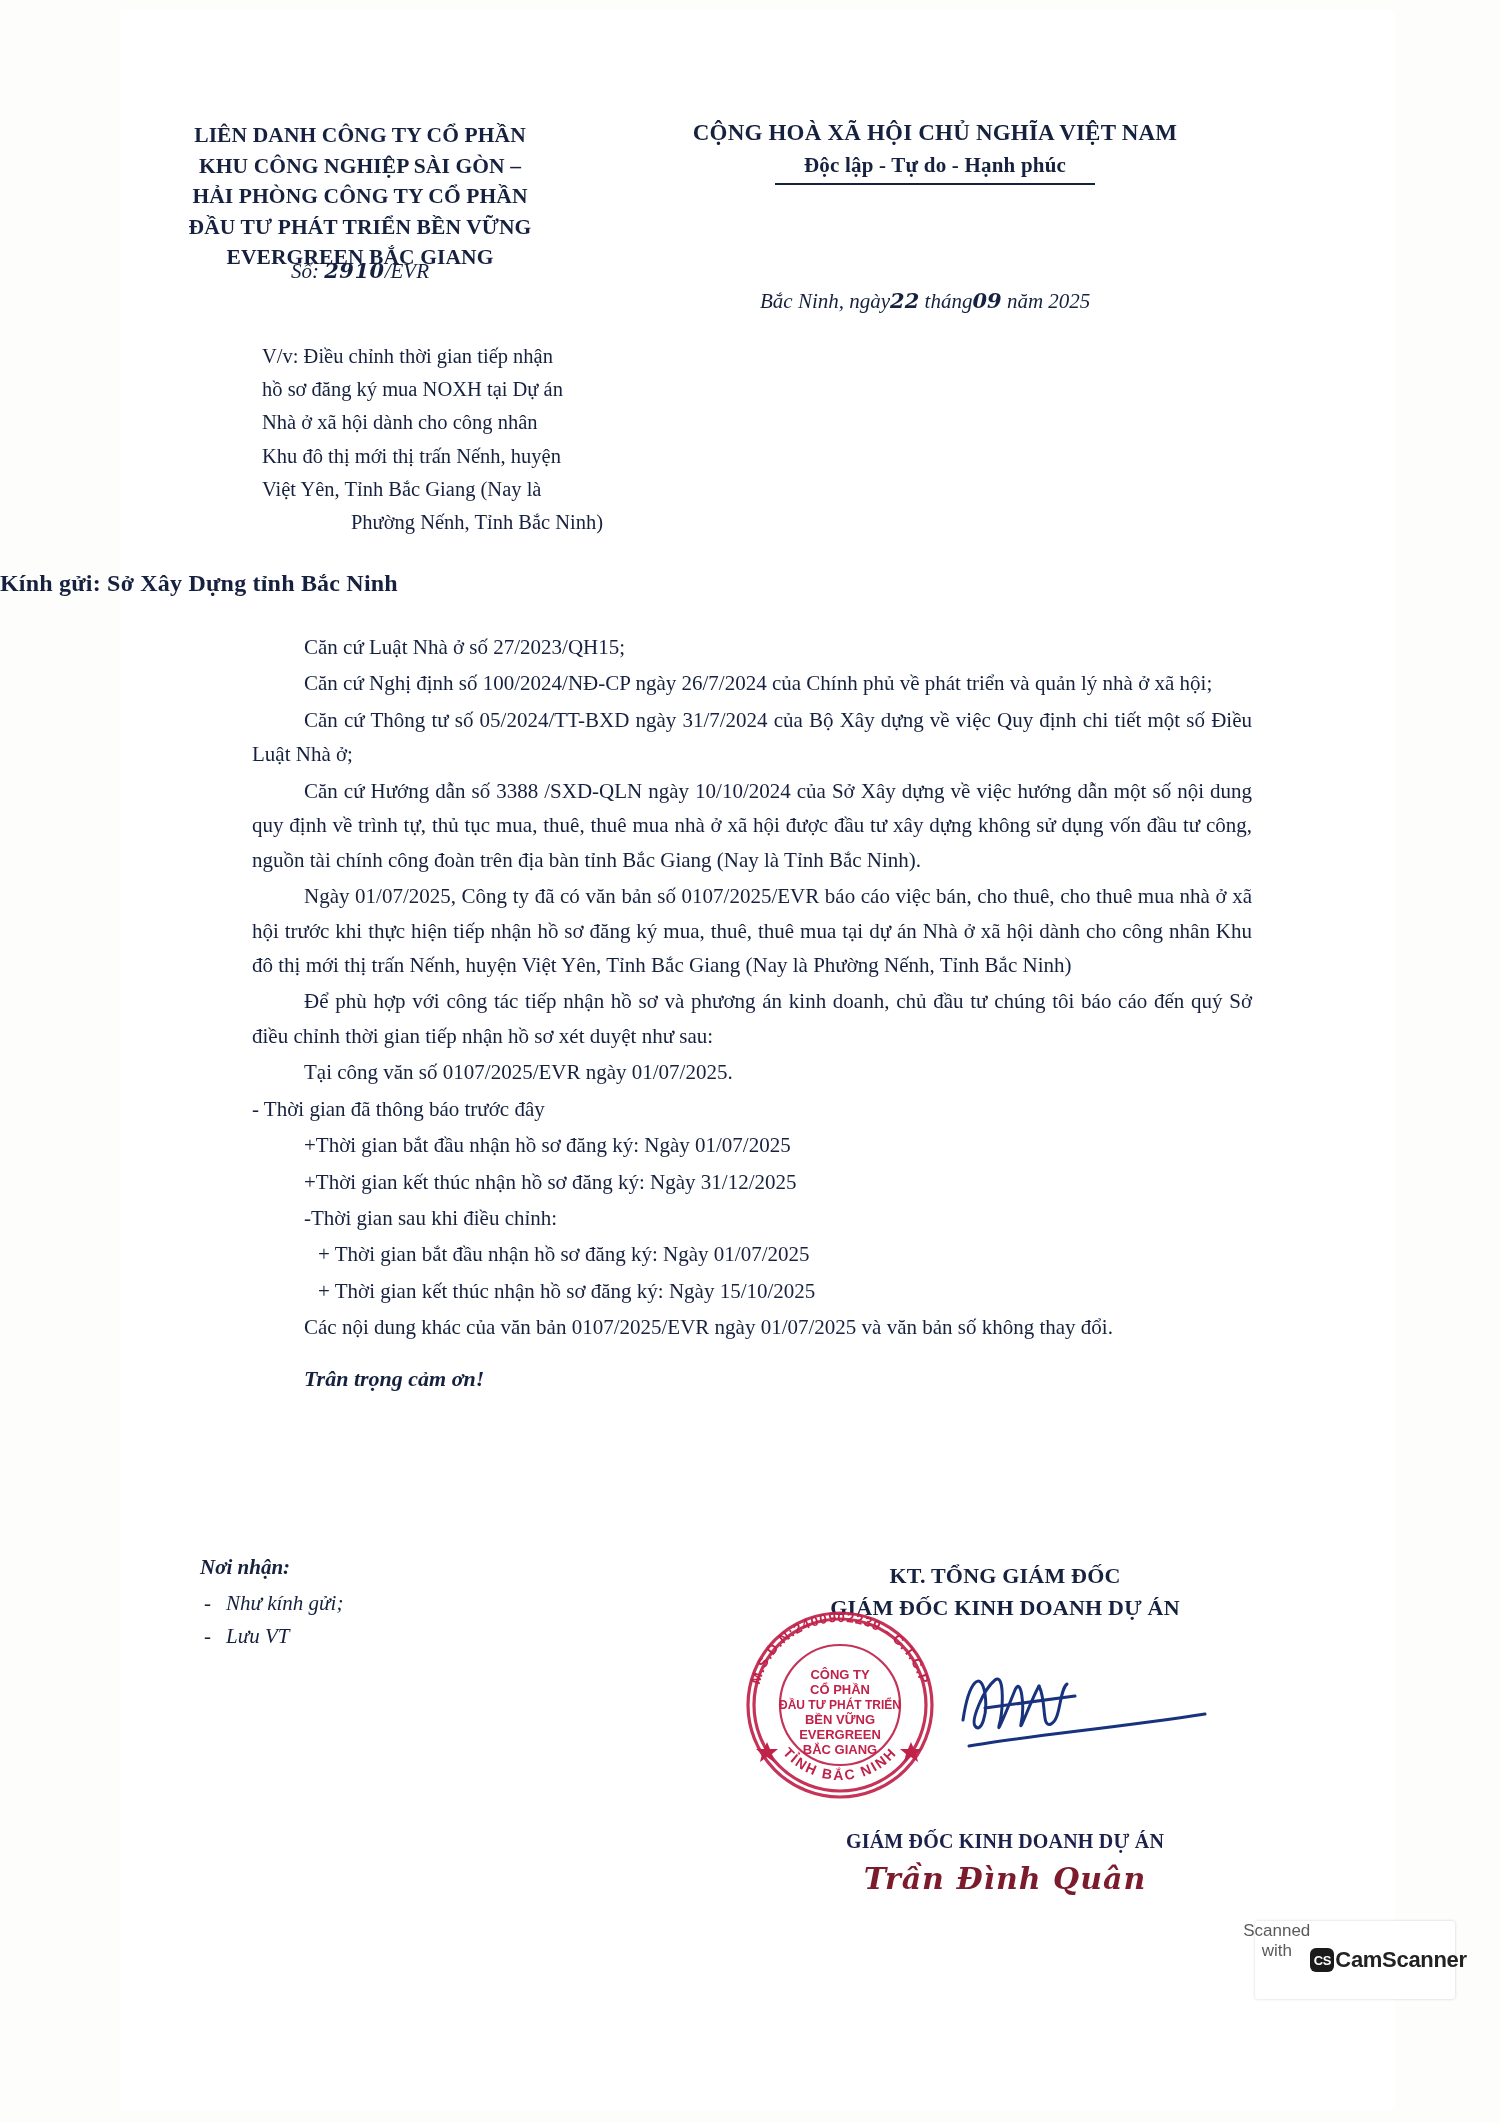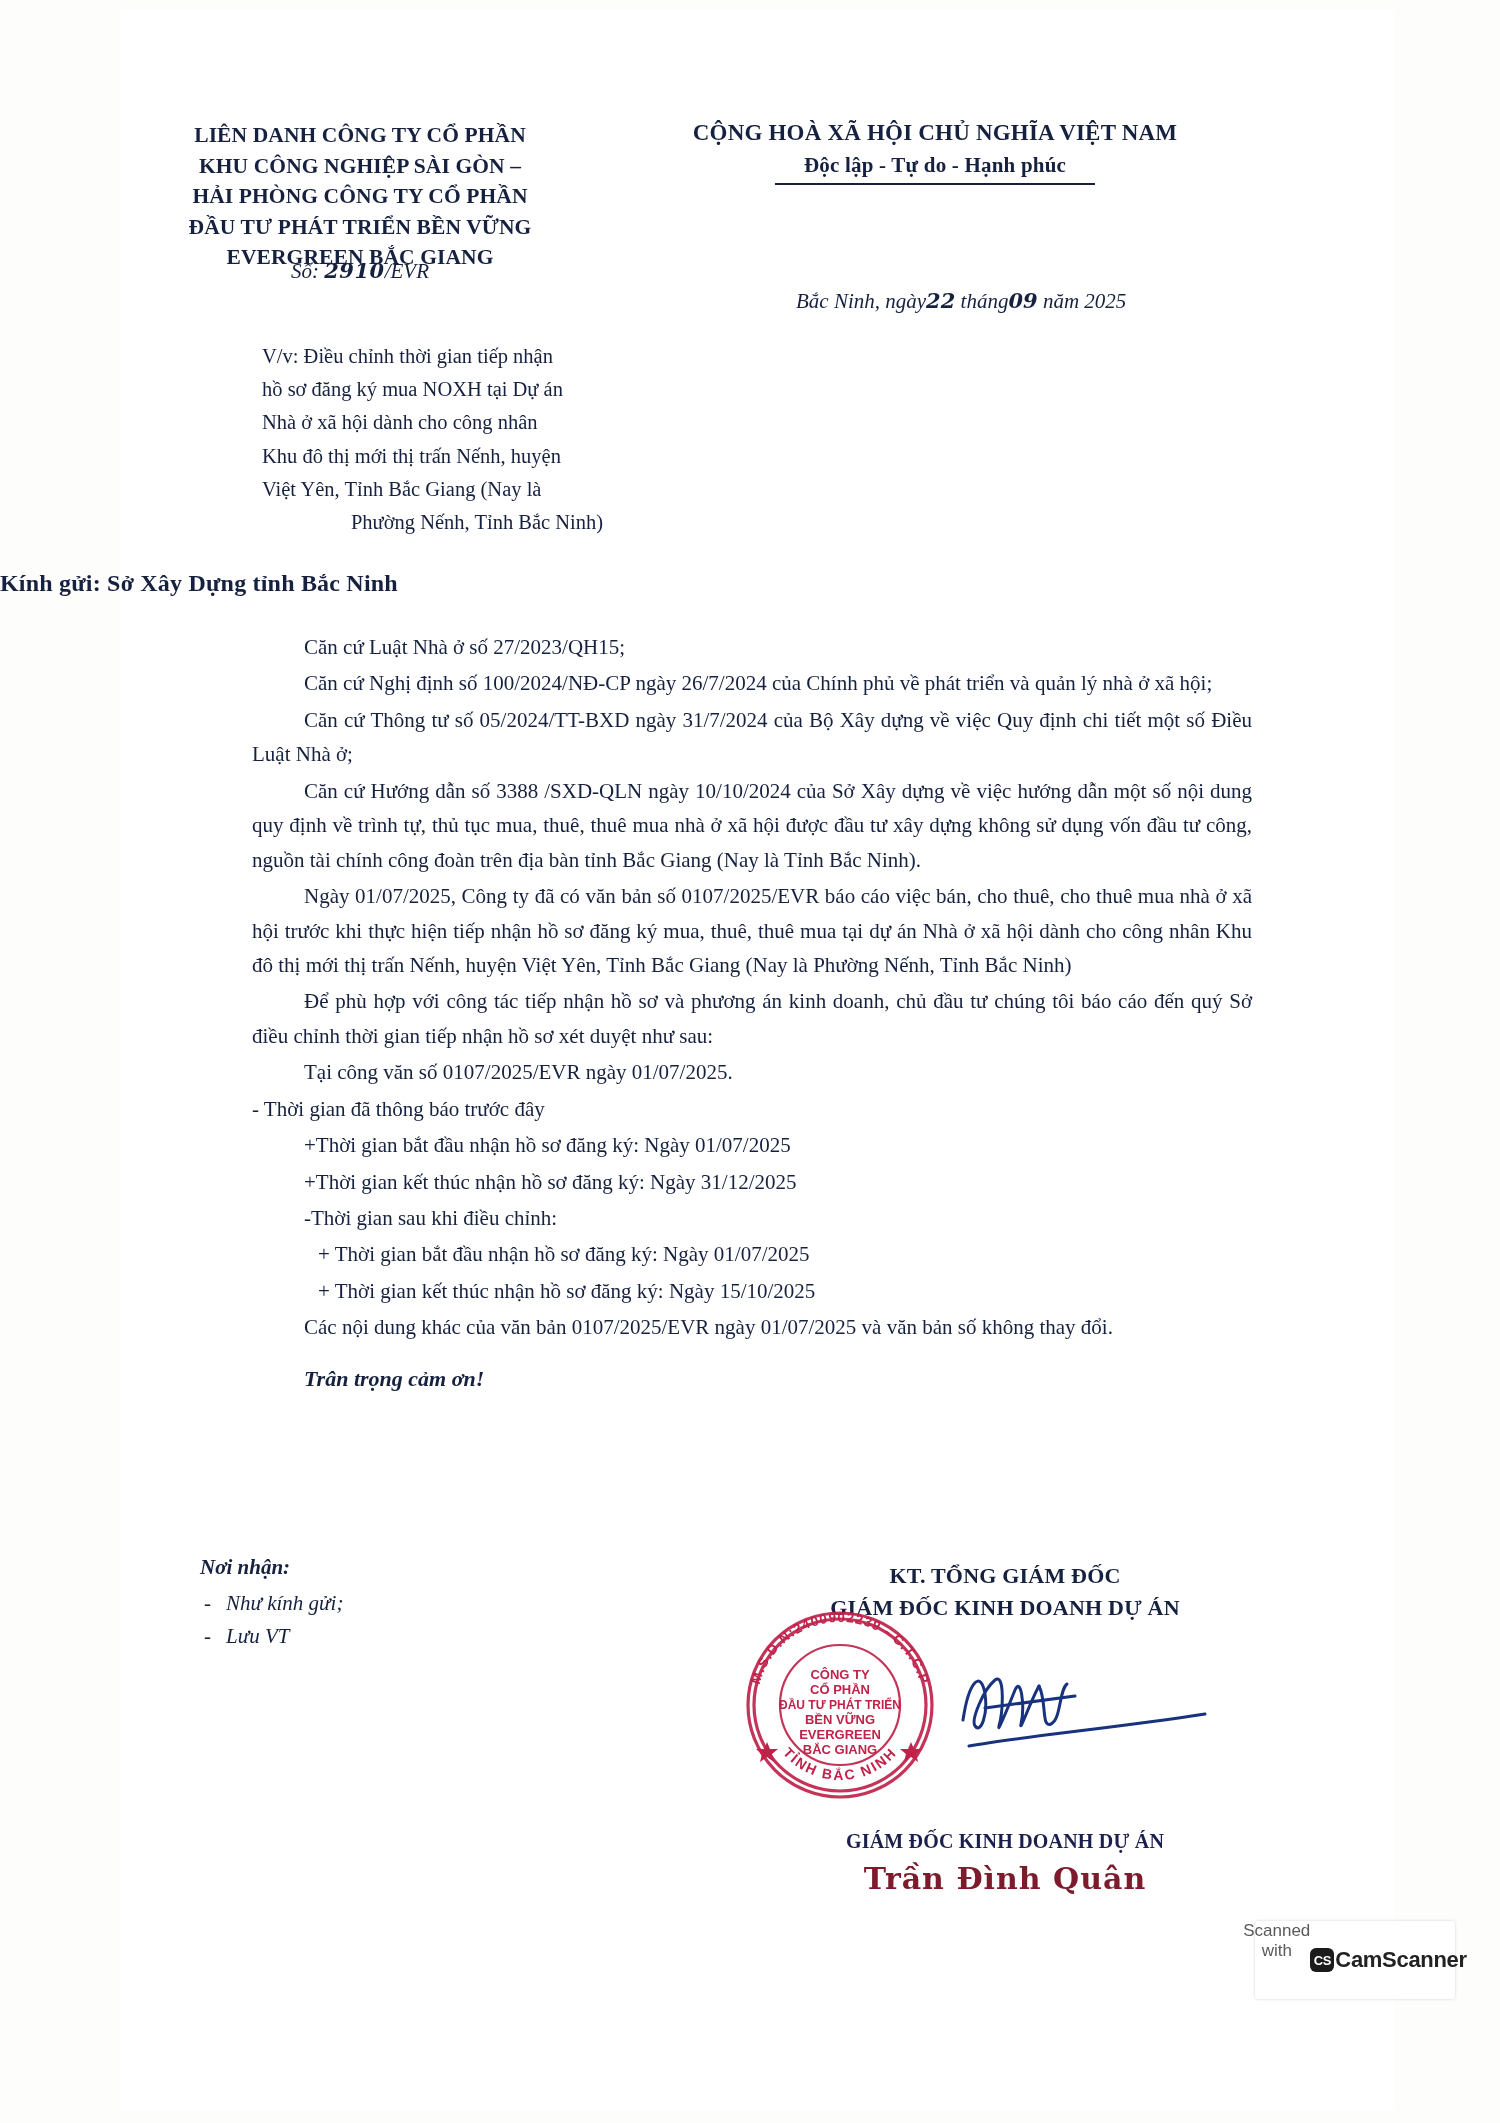--- a/index.html
+++ b/index.html
@@ -80,21 +80,21 @@
   }
   .sonumber .handwrite {
     font-family: "DejaVu Serif", serif;
     font-style: italic;
     font-weight: bold;
     letter-spacing: .5px;
   }
 
   .place-date {
     position: absolute;
-    left: 796px;
+    left: 760px;
     top: 288px;
     font-size: 21px;
     font-style: italic;
     white-space: nowrap;
   }
   .place-date .hw {
     font-family: "DejaVu Serif", serif;
     font-weight: bold;
     font-style: italic;
   }
@@ -191,20 +191,21 @@
     text-align: center;
   }
   .signname .role {
     font-weight: bold;
     font-size: 20px;
     letter-spacing: .2px;
     color: #1b1f4b;
   }
   .signname .person {
     font-family: "DejaVu Serif", serif;
+    font-style: italic;
     font-weight: bold;
     font-size: 30px;
     color: #7c1b2b;
     margin-top: 8px;
     letter-spacing: 1px;
   }
 
   
   .stamp {
     position: absolute;

